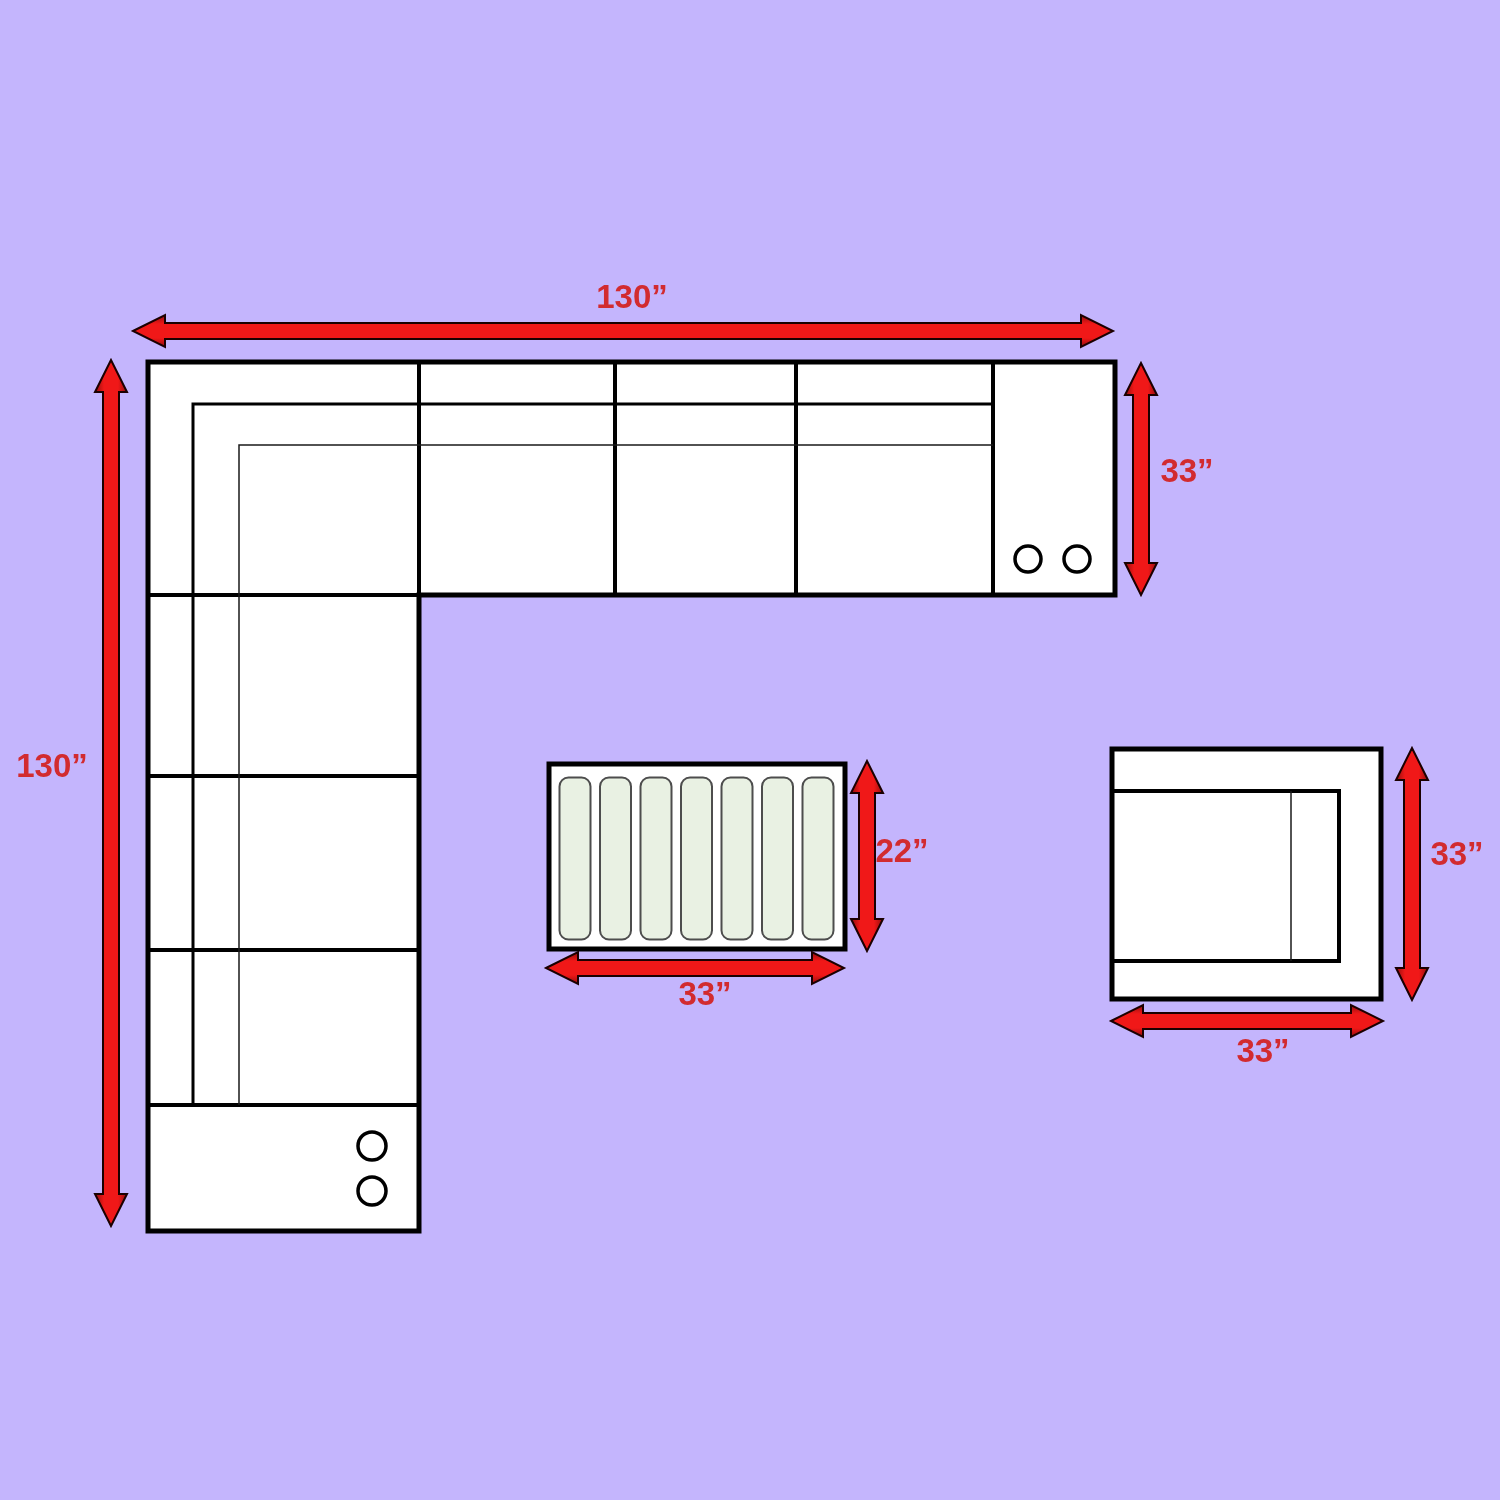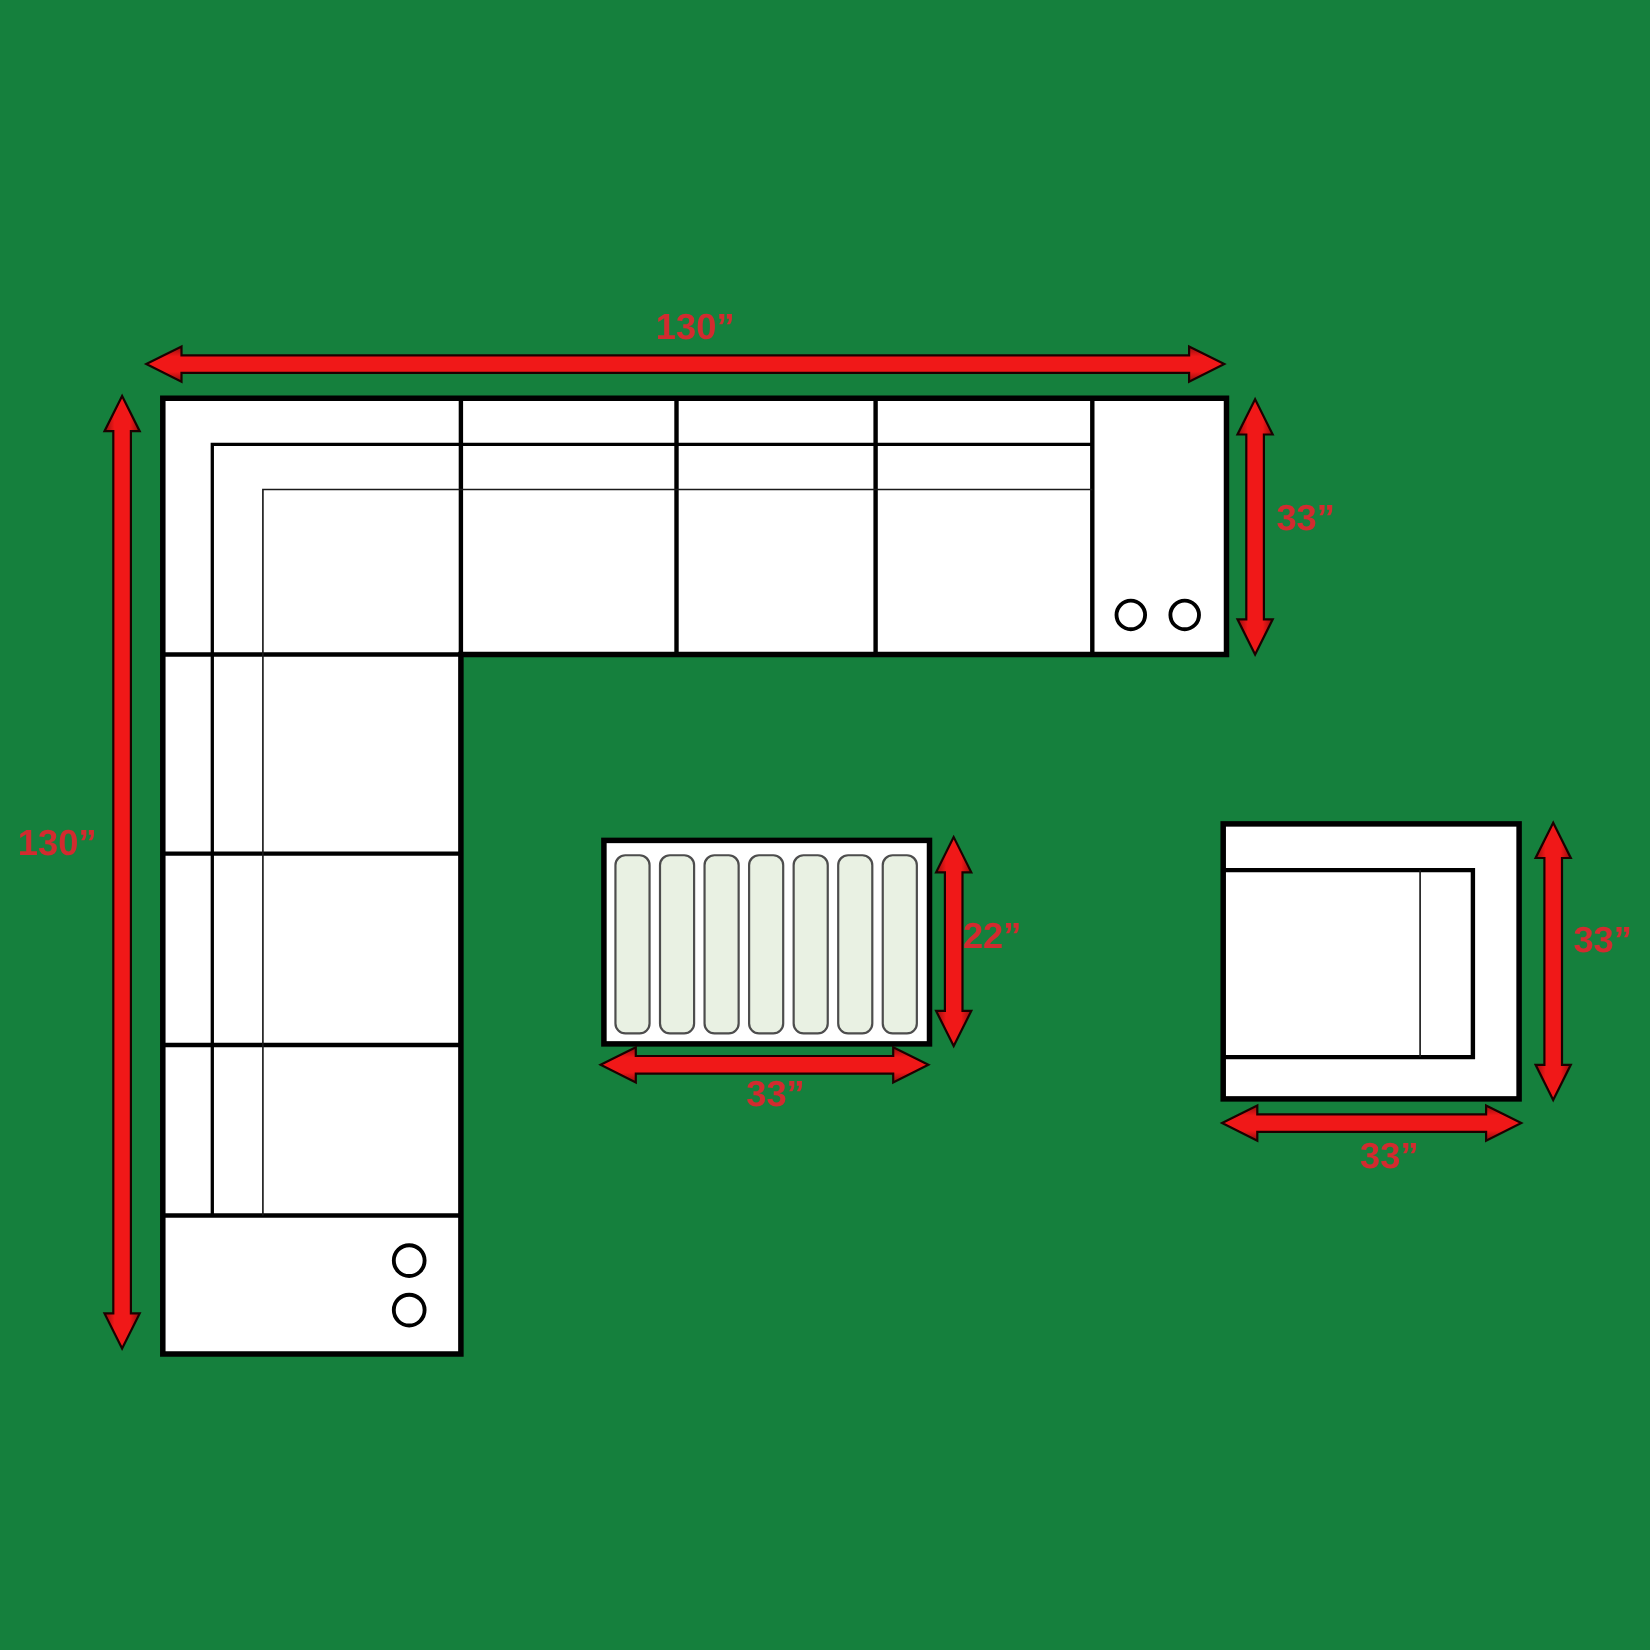--- a/index.html
+++ b/index.html
@@ -7,21 +7,21 @@
     padding: 0;
     background: #ffffff;
     width: 1500px;
     height: 1500px;
     overflow: hidden;
   }
   #canvas-wrap {
     position: relative;
     width: 1500px;
     height: 1500px;
-    background: #15803d;
+    background: #c4b5fd;
   }
   svg { display: block; }
 
   .outline   { fill: #ffffff; stroke: #000000; stroke-width: 5; stroke-linejoin: miter; }
   .divider   { fill: none; stroke: #000000; stroke-width: 4; }
   .backline  { fill: none; stroke: #000000; stroke-width: 3; }
   .thinline  { fill: none; stroke: #1a1a1a; stroke-width: 1.5; }
   .cupholder { fill: #ffffff; stroke: #000000; stroke-width: 3.5; }
   .slat      { fill: #e9f1e3; stroke: #4d4d4d; stroke-width: 2; }
 

